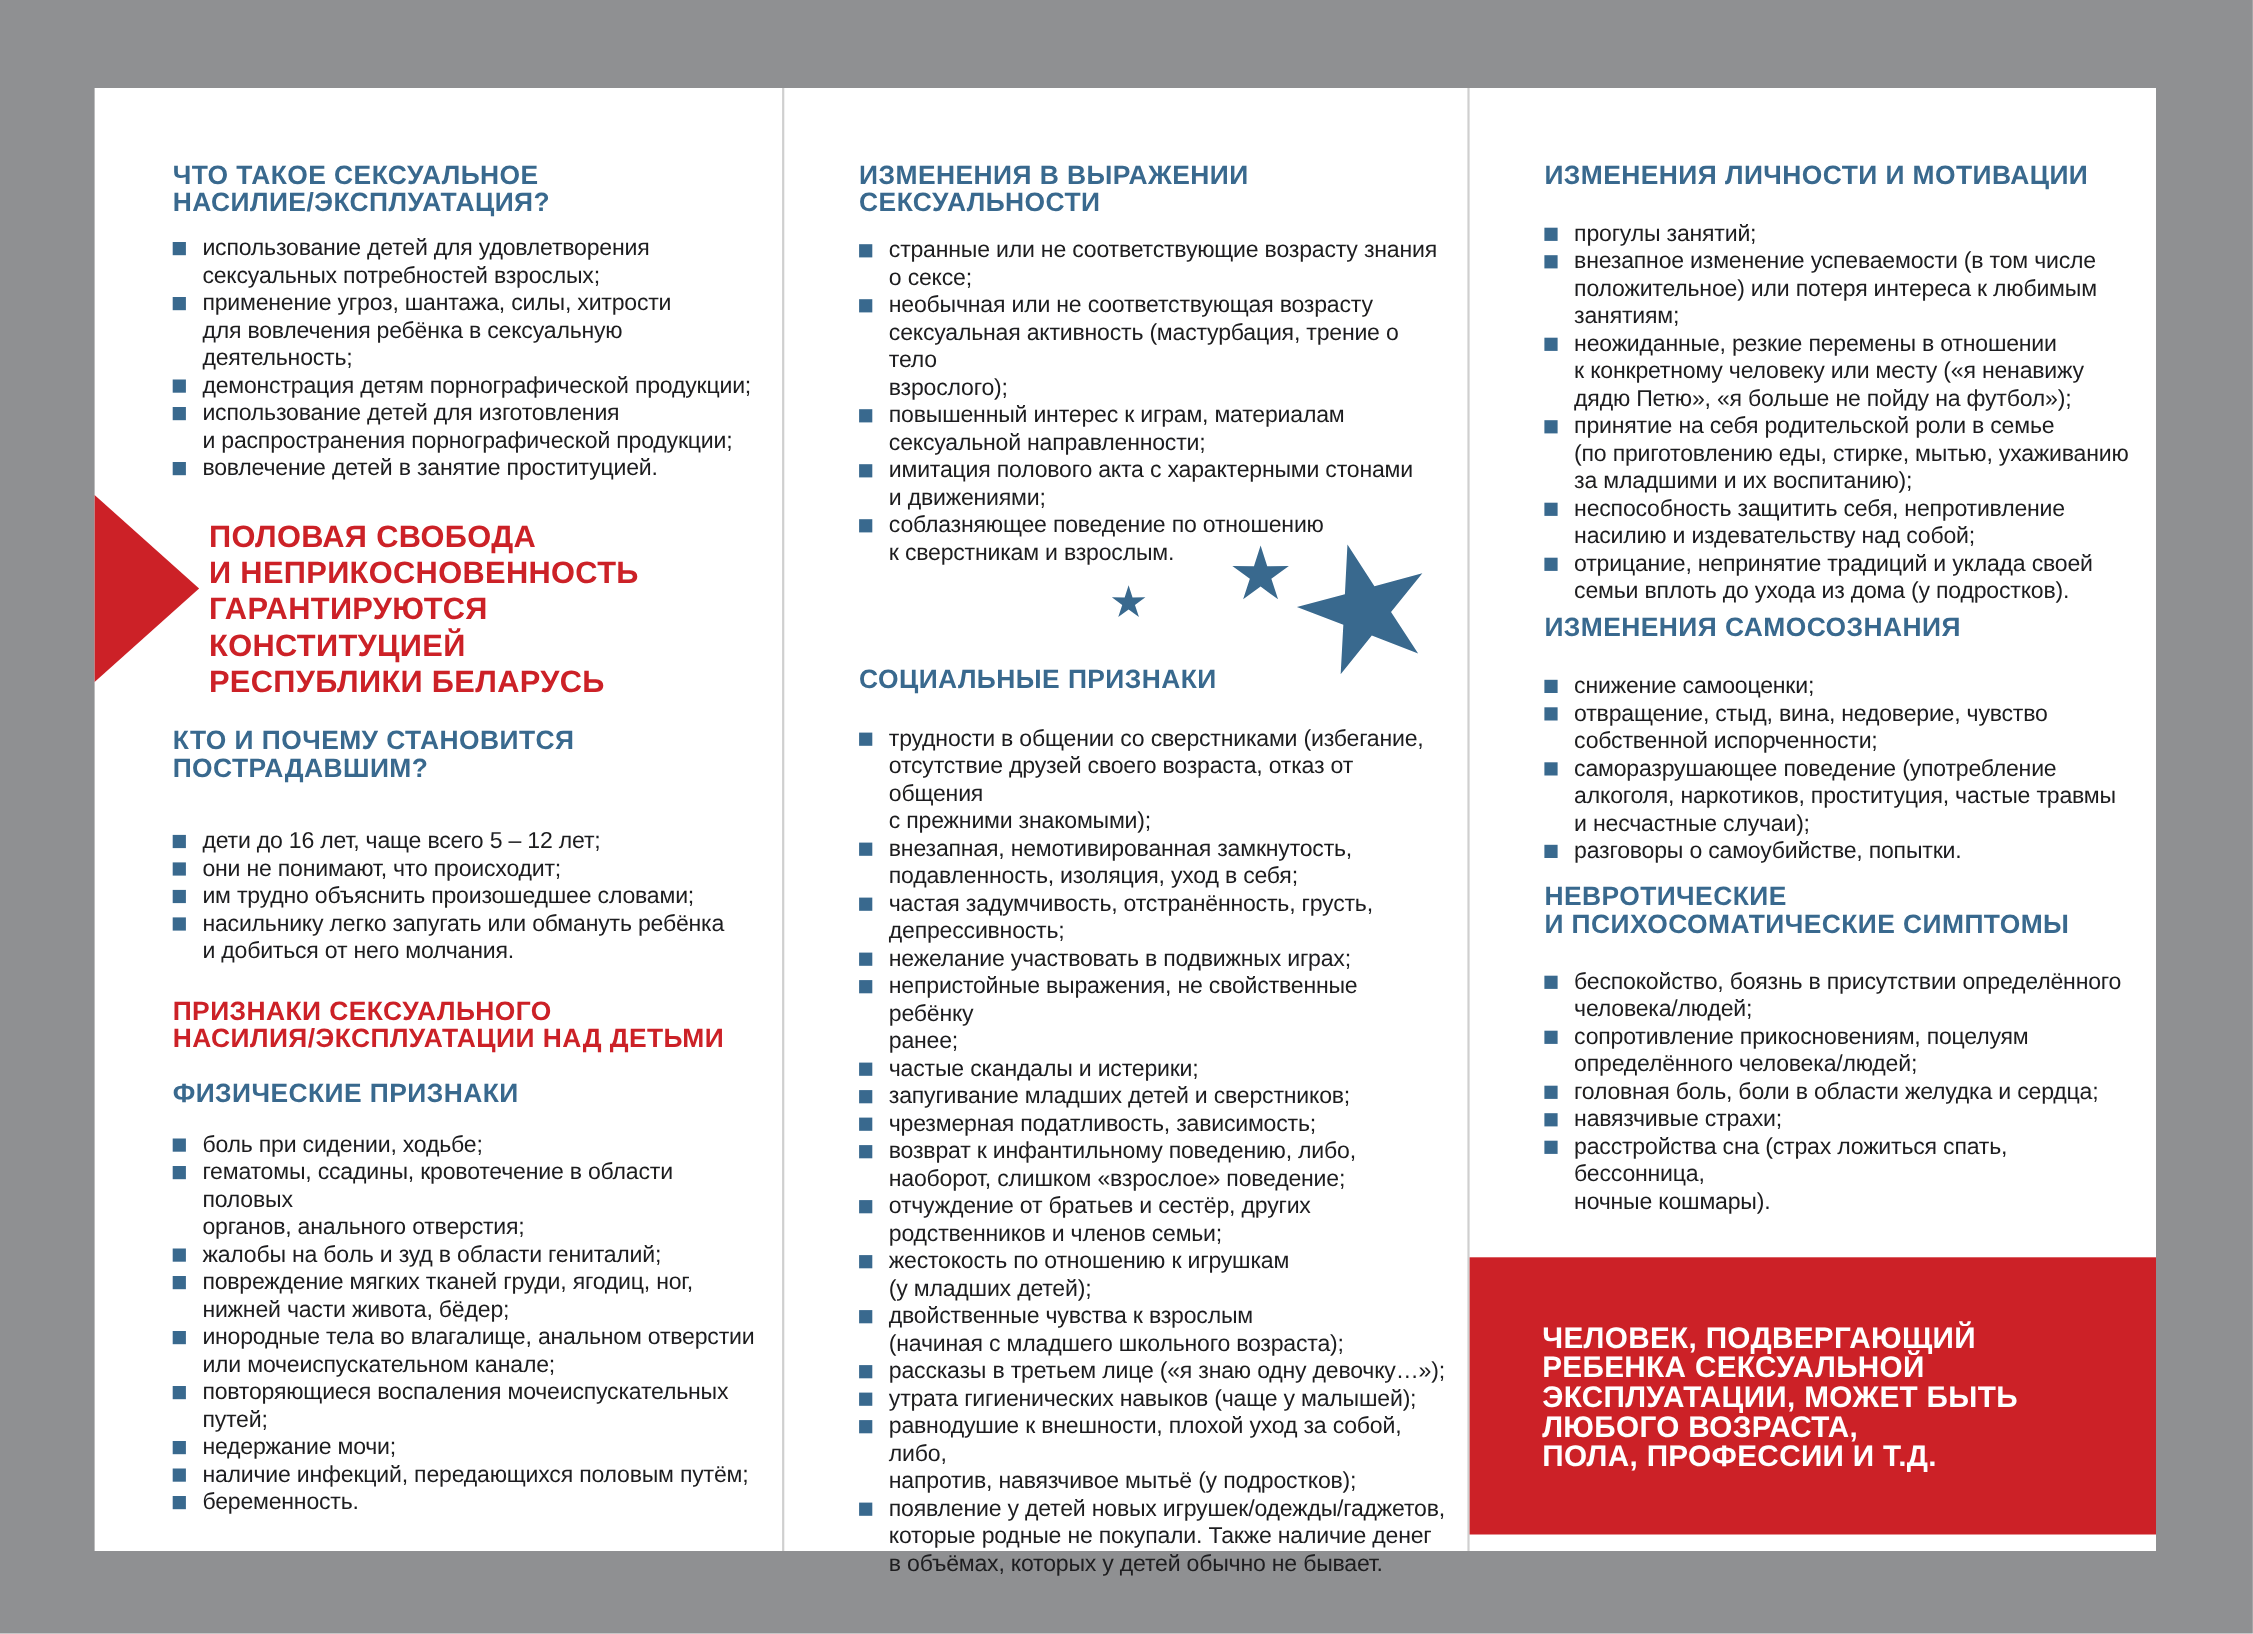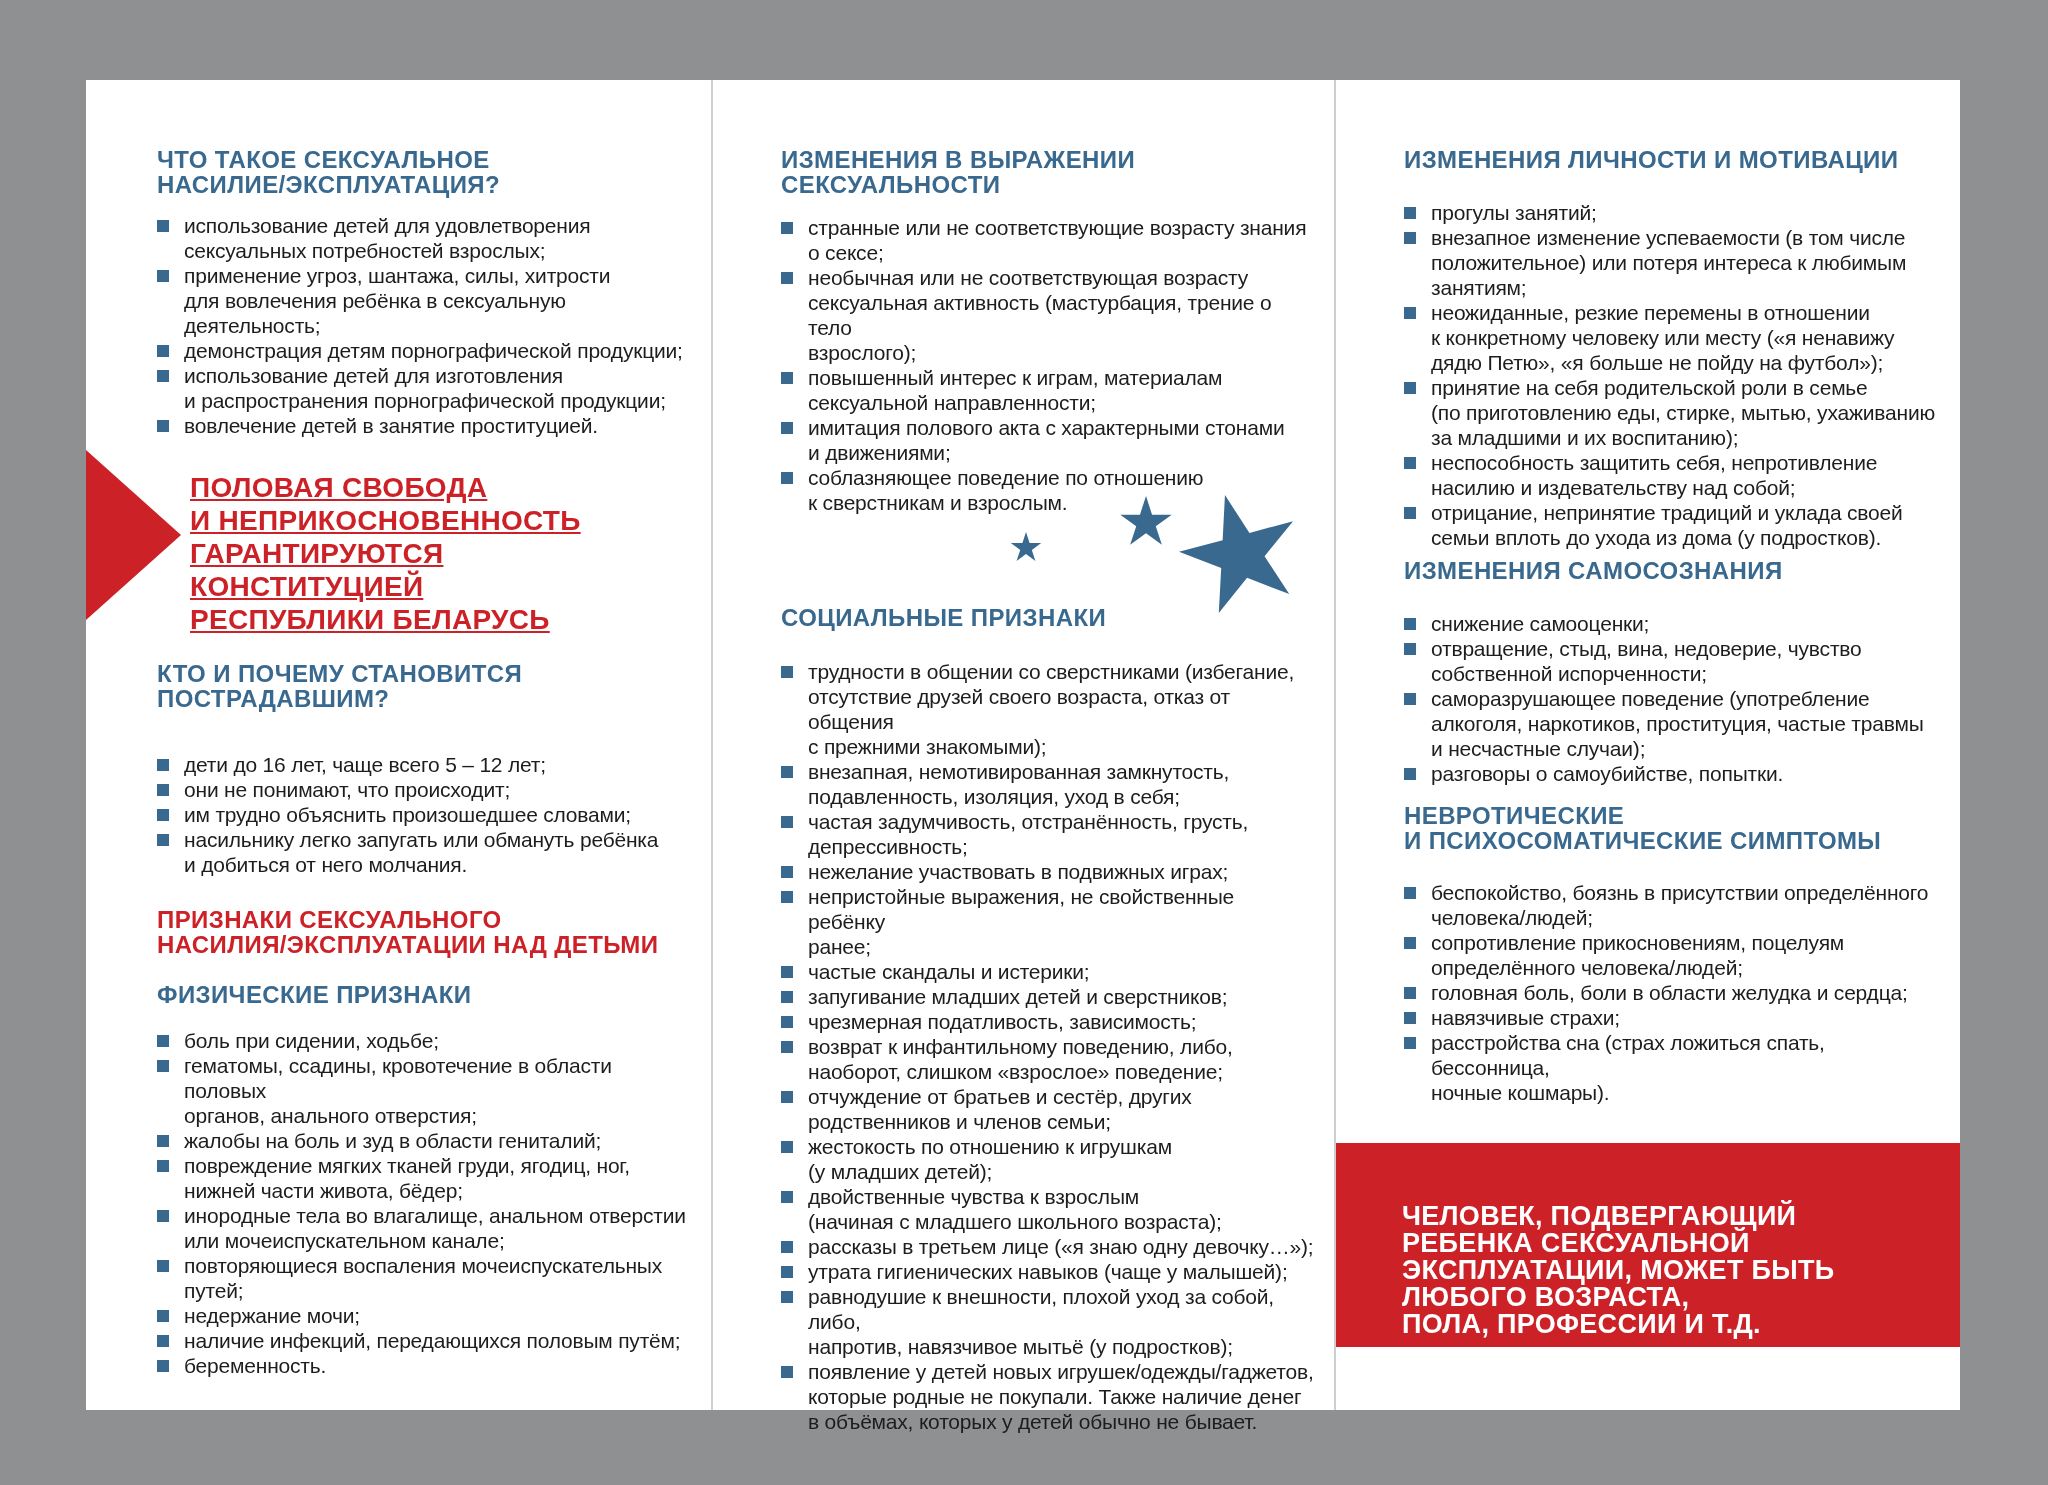--- a/index.html
+++ b/index.html
@@ -35,26 +35,26 @@
   .li .sq{flex:none;width:12px;height:12px;background:var(--blue);margin:7px 15px 0 0;}
   .li .tx{font-size:21px;line-height:25px;letter-spacing:-.2px;white-space:pre-line;}
   .arrow{
     position:absolute;left:0;top:370px;width:0;height:0;
     border-top:85px solid transparent;border-bottom:85px solid transparent;
     border-left:95px solid var(--red);
   }
   .arrow-note{
     position:absolute;left:104px;top:391px;margin:0;
     color:var(--red);font-weight:bold;font-size:28px;line-height:33px;
-    letter-spacing:.3px;white-space:pre-line;text-decoration:underline;
+    letter-spacing:.3px;white-space:pre-line;
   }
   .stars{position:absolute;left:224px;top:390px;width:380px;height:240px;}
   .star{fill:var(--blue);}
   .red-banner{
-    position:absolute;left:0;top:1063px;width:100%;height:204px;
+    position:absolute;left:0;top:1063px;width:100%;height:252px;
     background:var(--red);box-sizing:border-box;padding:60px 20px 0 66px;
   }
   .red-banner p{
     margin:0;color:var(--white);font-weight:bold;font-size:27px;
     line-height:27px;letter-spacing:.3px;white-space:pre-line;
   }
 </style>
 </head>
 <body>
 

